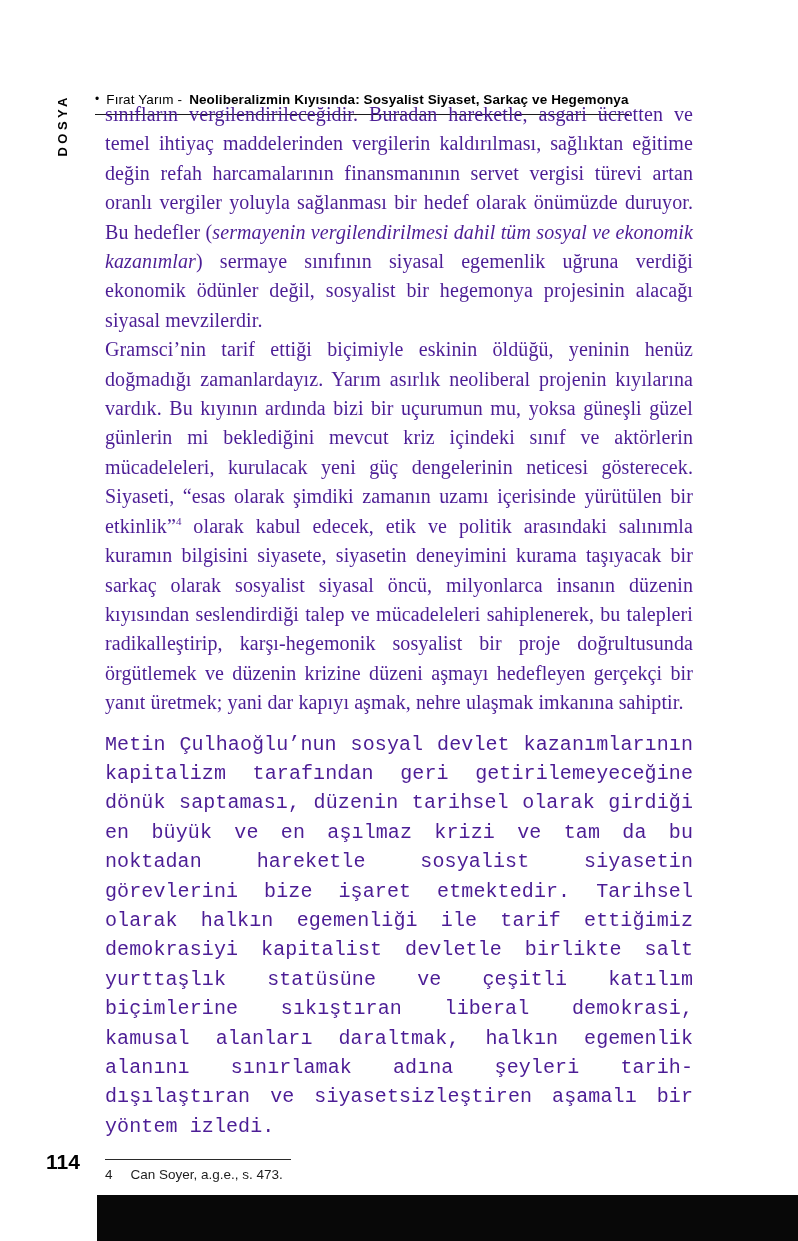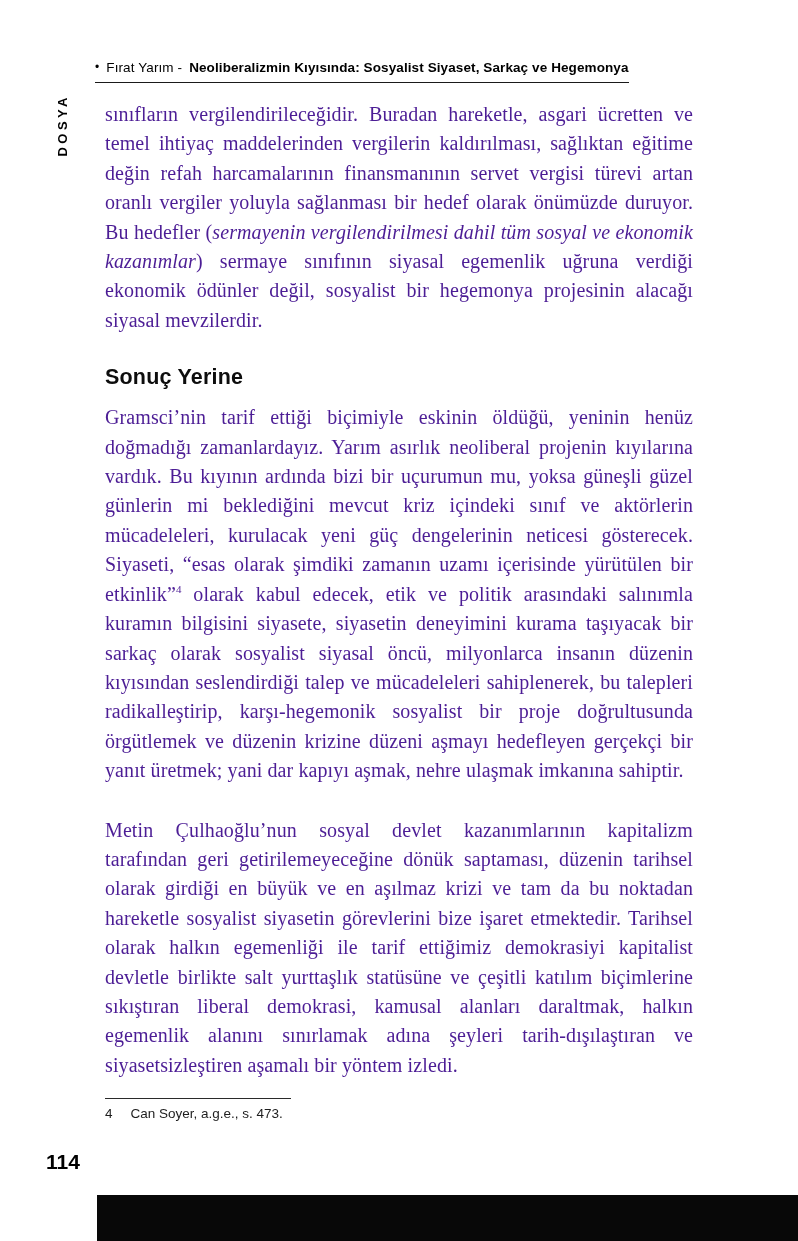--- a/index.html
+++ b/index.html
@@ -27,21 +27,21 @@
     white-space: nowrap;
     border-bottom: 1.2px solid #1a1a1a;
     padding-bottom: 7px;
     display: inline-flex;
     align-items: baseline;
     gap: 7px;
     letter-spacing: 0.1px;
   }
   .header .bullet { font-size: 12px; transform: translateY(-1px); }
   .header .author { font-weight: 500; }
-  .header .title  { font-weight: 700; }
+  .header .title  { font-weight: 700; margin-top: 32px; }
 
   
   .side-label {
     position: absolute;
     left: 55px; top: 94px;
     writing-mode: vertical-rl;
     transform: rotate(180deg);
     font-family: "Liberation Sans", sans-serif;
     font-weight: 700;
     font-size: 13px;
@@ -56,21 +56,21 @@
     width: 588px;
   }
   .body-par {
     margin: 0;
     text-align: justify;
     font-size: 20px;
     line-height: 29.4px;
     letter-spacing: 0.1px;
     color: #4c1d95;
   }
-  .body-par.spaced { margin-top: 30px; }
+  .body-par.spaced { margin-top: 12px; font-family: Liberation Mono, monospace; }
   .body-par em { font-style: italic; }
   sup.fnref {
     font-size: 11px;
     line-height: 0;
     vertical-align: super;
   }
   .section-heading {
     font-family: "Liberation Sans", sans-serif;
     font-weight: 700;
     font-size: 21.5px;
@@ -121,21 +121,20 @@
     <span class="author">Fırat Yarım -</span>
     <span class="title">Neoliberalizmin Kıyısında: Sosyalist Siyaset, Sarkaç ve Hegemonya</span>
   </div>
 
   <div class="side-label">DOSYA</div>
 
   <div class="content">
 
     <p class="body-par"><span>sınıfların vergilendirileceğidir. Buradan hareketle, asgari ücretten ve temel ihtiyaç maddelerinden vergilerin kaldırılması, sağlıktan eğitime değin refah harcamalarının finansmanının servet vergisi türevi artan oranlı vergiler yoluyla sağlanması bir hedef olarak önümüzde duruyor. Bu hedefler (</span><em>sermayenin vergilendirilmesi dahil tüm sosyal ve ekonomik kazanımlar</em><span>) sermaye sınıfının siyasal egemenlik uğruna verdiği ekonomik ödünler değil, sosyalist bir hegemonya projesinin alacağı siyasal mevzilerdir.</span></p>
 
-    <h2 class="section-heading">Sonuç Yerine</h2>
 
     <p class="body-par"><span>Gramsci’nin tarif ettiği biçimiyle eskinin öldüğü, yeninin henüz doğmadığı zamanlardayız. Yarım asırlık neoliberal projenin kıyılarına vardık. Bu kıyının ardında bizi bir uçurumun mu, yoksa güneşli güzel günlerin mi beklediğini mevcut kriz içindeki sınıf ve aktörlerin mücadeleleri, kurulacak yeni güç dengelerinin neticesi gösterecek. Siyaseti, “esas olarak şimdiki zamanın uzamı içerisinde yürütülen bir etkinlik”</span><sup class="fnref">4</sup><span> olarak kabul edecek, etik ve politik arasındaki salınımla kuramın bilgisini siyasete, siyasetin deneyimini kurama taşıyacak bir sarkaç olarak sosyalist siyasal öncü, milyonlarca insanın düzenin kıyısından seslendirdiği talep ve mücadeleleri sahiplenerek, bu talepleri radikalleştirip, karşı-hegemonik sosyalist bir proje doğrultusunda örgütlemek ve düzenin krizine düzeni aşmayı hedefleyen gerçekçi bir yanıt üretmek; yani dar kapıyı aşmak, nehre ulaşmak imkanına sahiptir.</span></p>
 
     <p class="body-par spaced">Metin Çulhaoğlu’nun sosyal devlet kazanımlarının kapitalizm tarafından geri getirilemeyeceğine dönük saptaması, düzenin tarihsel olarak girdiği en büyük ve en aşılmaz krizi ve tam da bu noktadan hareketle sosyalist siyasetin görevlerini bize işaret etmektedir. Tarihsel olarak halkın egemenliği ile tarif ettiğimiz demokrasiyi kapitalist devletle birlikte salt yurttaşlık statüsüne ve çeşitli katılım biçimlerine sıkıştıran liberal demokrasi, kamusal alanları daraltmak, halkın egemenlik alanını sınırlamak adına şeyleri tarih-dışılaştıran ve siyasetsizleştiren aşamalı bir yöntem izledi.</p>
 
     <div class="footnote">
       <div class="footnote-rule"></div>
       <div class="footnote-line">
         <span class="fn-num">4</span>
         <span class="fn-text">Can Soyer, a.g.e., s. 473.</span>

